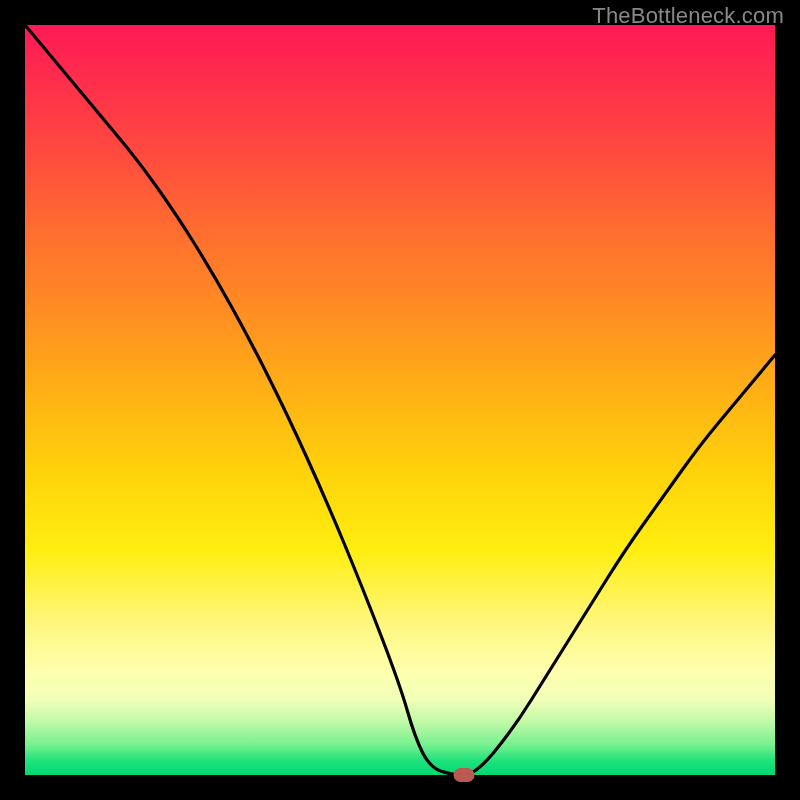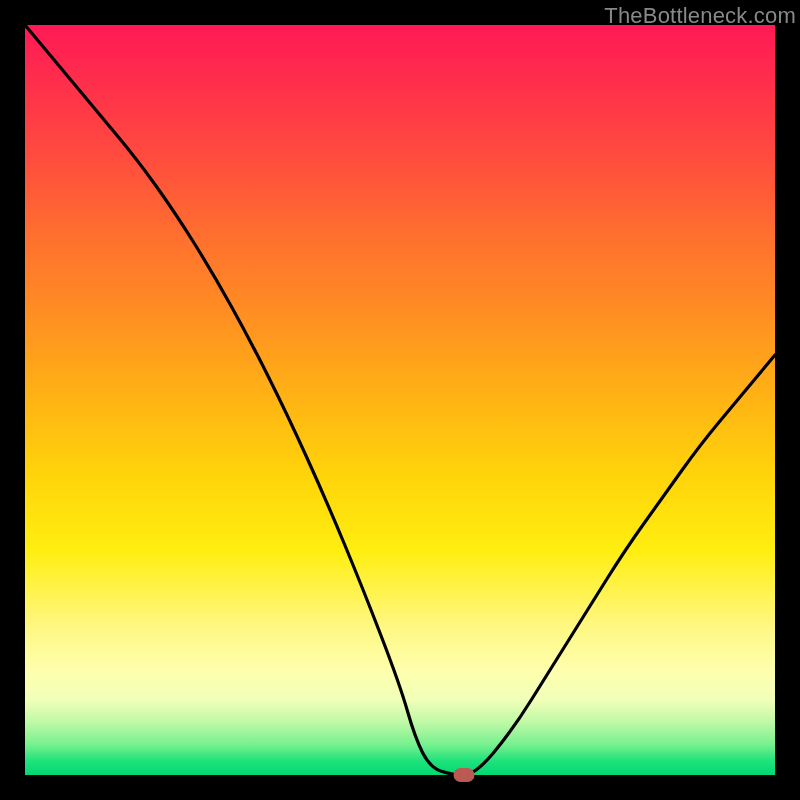--- a/index.html
+++ b/index.html
@@ -13,21 +13,21 @@
   }
   .frame {
     position: relative;
     width: 800px;
     height: 800px;
     background: #000;
   }
   .watermark {
     position: absolute;
     top: 3px;
-    right: 4px;
+    right: 16px;
     color: #888;
     font-size: 22px;
     font-weight: 500;
     letter-spacing: 0.2px;
     z-index: 10;
   }
   .plot-area {
     position: absolute;
     left: 25px;
     top: 25px;

